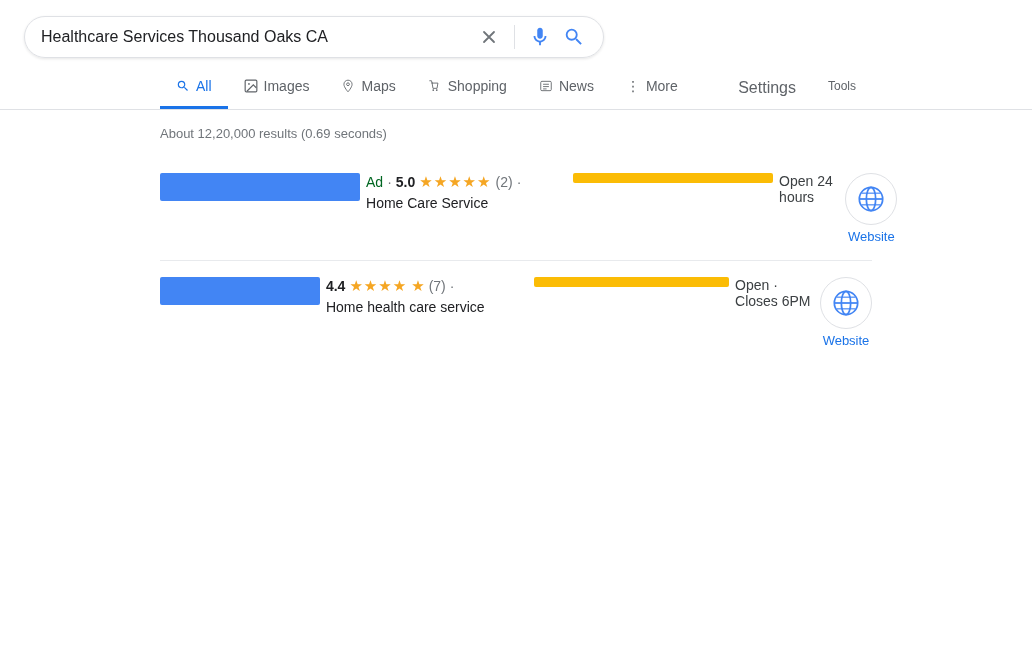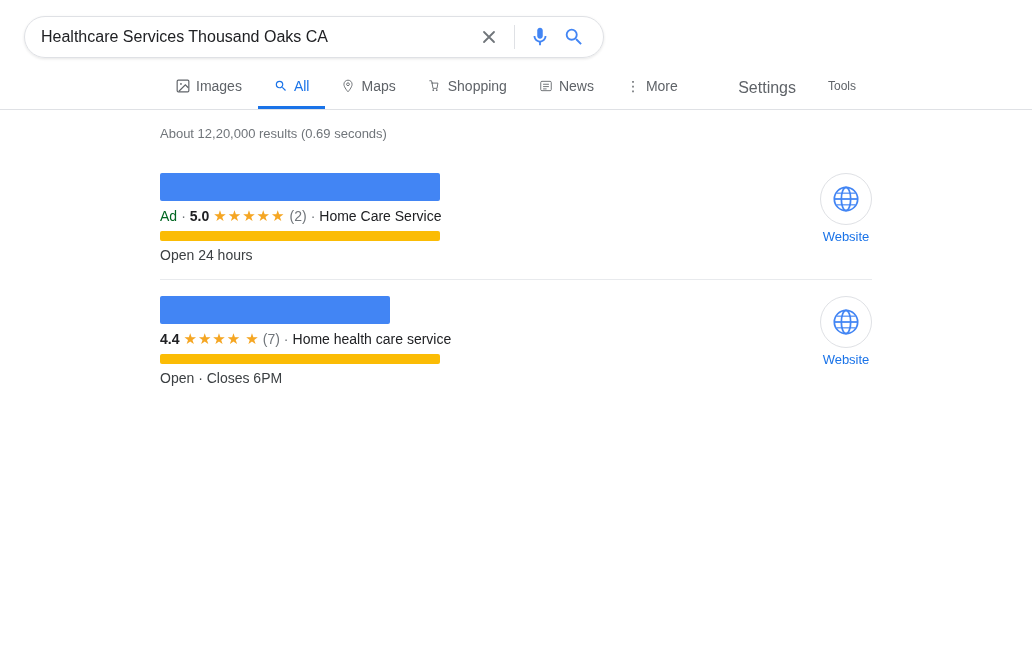--- a/index.html
+++ b/index.html
@@ -157,21 +157,21 @@
       justify-content: space-between;
       padding: 16px 0;
       border-bottom: 1px solid #e8eaed;
     }
     .result-card:last-child {
       border-bottom: none;
     }
     .result-left {
       flex: 1;
       display: flex;
-      flex-direction: column;
+      flex-direction: row;
       gap: 6px;
     }
 
     .result-title-bar {
       background: #4285F4;
       height: 28px;
       border-radius: 2px;
     }
     .result-title-bar.wide { width: 280px; }
     .result-title-bar.medium { width: 230px; }
@@ -223,21 +223,20 @@
       color: #3c4043;
     }
 
     
     .website-btn {
       display: flex;
       flex-direction: column;
       align-items: center;
       gap: 4px;
       cursor: pointer;
-      margin-left: 40px;
       flex-shrink: 0;
     }
     .globe-circle {
       width: 52px;
       height: 52px;
       border-radius: 50%;
       border: 1px solid #dfe1e5;
       display: flex;
       align-items: center;
       justify-content: center;
@@ -269,37 +268,37 @@
     </button>
     <button class="search-submit-btn">
       <svg class="search-icon" viewBox="0 0 24 24">
         <path d="M15.5 14h-.79l-.28-.27A6.471 6.471 0 0 0 16 9.5 6.5 6.5 0 1 0 9.5 16c1.61 0 3.09-.59 4.23-1.57l.27.28v.79l5 4.99L20.49 19l-4.99-5zm-6 0C7.01 14 5 11.99 5 9.5S7.01 5 9.5 5 14 7.01 14 9.5 11.99 14 9.5 14z" fill="#4285F4"></path>
       </svg>
     </button>
   </div>
 </div>
 
 <div class="nav-tabs">
+  <a class="nav-tab active">
+    <span class="nav-tab-icon">
+      <svg width="14" height="14" viewBox="0 0 24 24">
+          <path d="M15.5 14h-.79l-.28-.27A6.471 6.471 0 0 0 16 9.5 6.5 6.5 0 1 0 9.5 16c1.61 0 3.09-.59 4.23-1.57l.27.28v.79l5 4.99L20.49 19l-4.99-5zm-6 0C7.01 14 5 11.99 5 9.5S7.01 5 9.5 5 14 7.01 14 9.5 11.99 14 9.5 14z" fill="#1a73e8"></path>
+        </svg>
+    </span>
+    <span>All</span>
+  </a>
   <a class="nav-tab">
     <span class="nav-tab-icon">
       <svg width="14" height="14" viewBox="0 0 24 24">
           <rect x="2" y="2" width="20" height="20" rx="2" ry="2" fill="none" stroke="#5f6368" stroke-width="2"></rect>
           <circle cx="8.5" cy="8.5" r="1.5" fill="#5f6368"></circle>
           <polyline points="21 15 16 10 5 21" fill="none" stroke="#5f6368" stroke-width="2"></polyline>
         </svg>
     </span>
     <span>Images</span>
-  </a>
-  <a class="nav-tab active">
-    <span class="nav-tab-icon">
-      <svg width="14" height="14" viewBox="0 0 24 24">
-          <path d="M15.5 14h-.79l-.28-.27A6.471 6.471 0 0 0 16 9.5 6.5 6.5 0 1 0 9.5 16c1.61 0 3.09-.59 4.23-1.57l.27.28v.79l5 4.99L20.49 19l-4.99-5zm-6 0C7.01 14 5 11.99 5 9.5S7.01 5 9.5 5 14 7.01 14 9.5 11.99 14 9.5 14z" fill="#1a73e8"></path>
-        </svg>
-    </span>
-    <span>All</span>
   </a>
   <a class="nav-tab">
     <span class="nav-tab-icon">
       <svg width="14" height="14" viewBox="0 0 24 24">
           <path d="M12 2C8.13 2 5 5.13 5 9c0 5.25 7 13 7 13s7-7.75 7-13c0-3.87-3.13-7-7-7zm0 9.5c-1.38 0-2.5-1.12-2.5-2.5s1.12-2.5 2.5-2.5 2.5 1.12 2.5 2.5-1.12 2.5-2.5 2.5z" fill="none" stroke="#5f6368" stroke-width="1.5"></path>
         </svg>
     </span>
     <span>Maps</span>
   </a>
   <a class="nav-tab">

